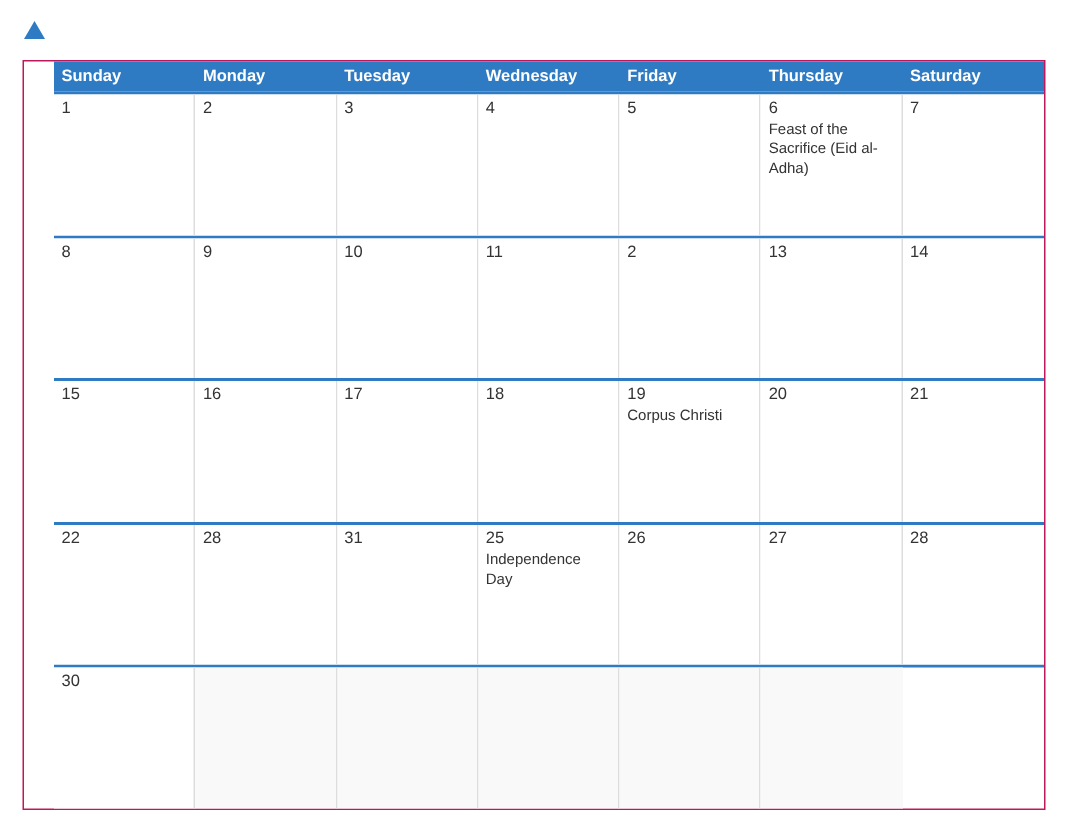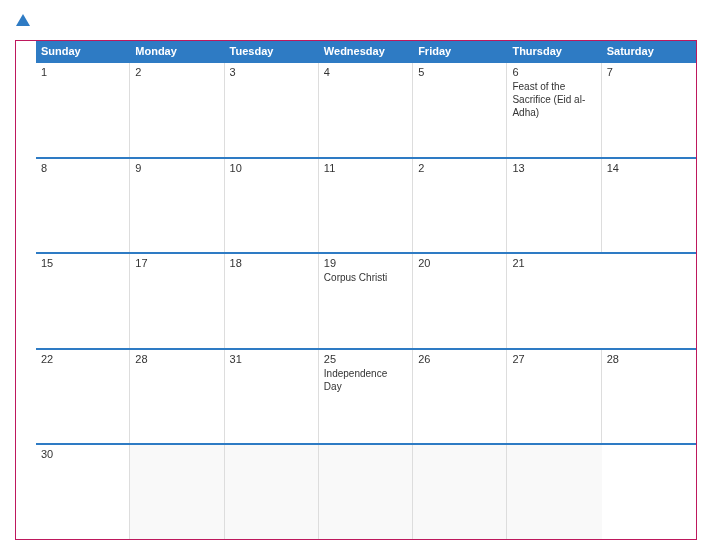--- a/index.html
+++ b/index.html
@@ -203,20 +203,23 @@
           </div>
           <div class="cal-cell">
             <span class="cal-day-num">14</span>
           </div>
         </div>
         <div class="cal-week">
           <div class="cal-cell">
             <span class="cal-day-num">15</span>
           </div>
           <div class="cal-cell">
+            <span class="cal-day-num">16</span>
+          </div>
+          <div class="cal-cell">
             <span class="cal-day-num">17</span>
           </div>
           <div class="cal-cell">
             <span class="cal-day-num">18</span>
           </div>
           <div class="cal-cell">
             <span class="cal-day-num">19</span>
             <div class="cal-event">Corpus Christi</div>
           </div>
           <div class="cal-cell">

